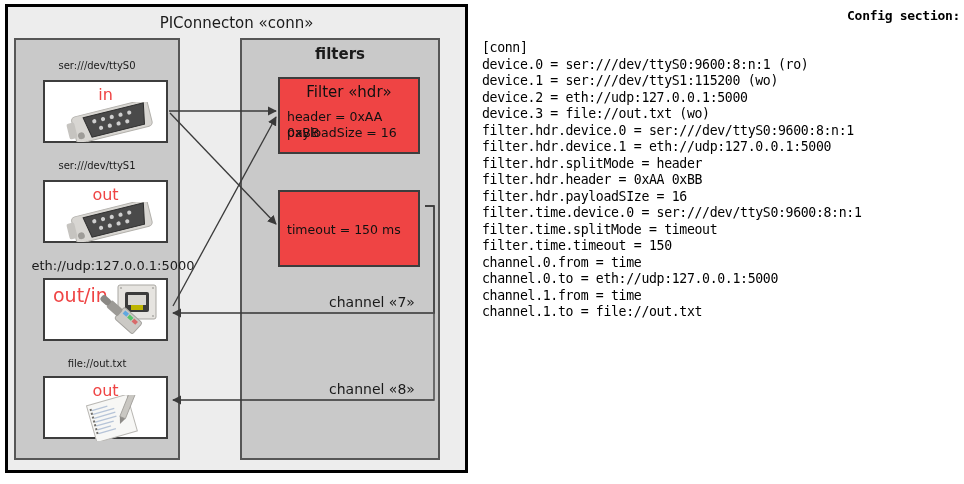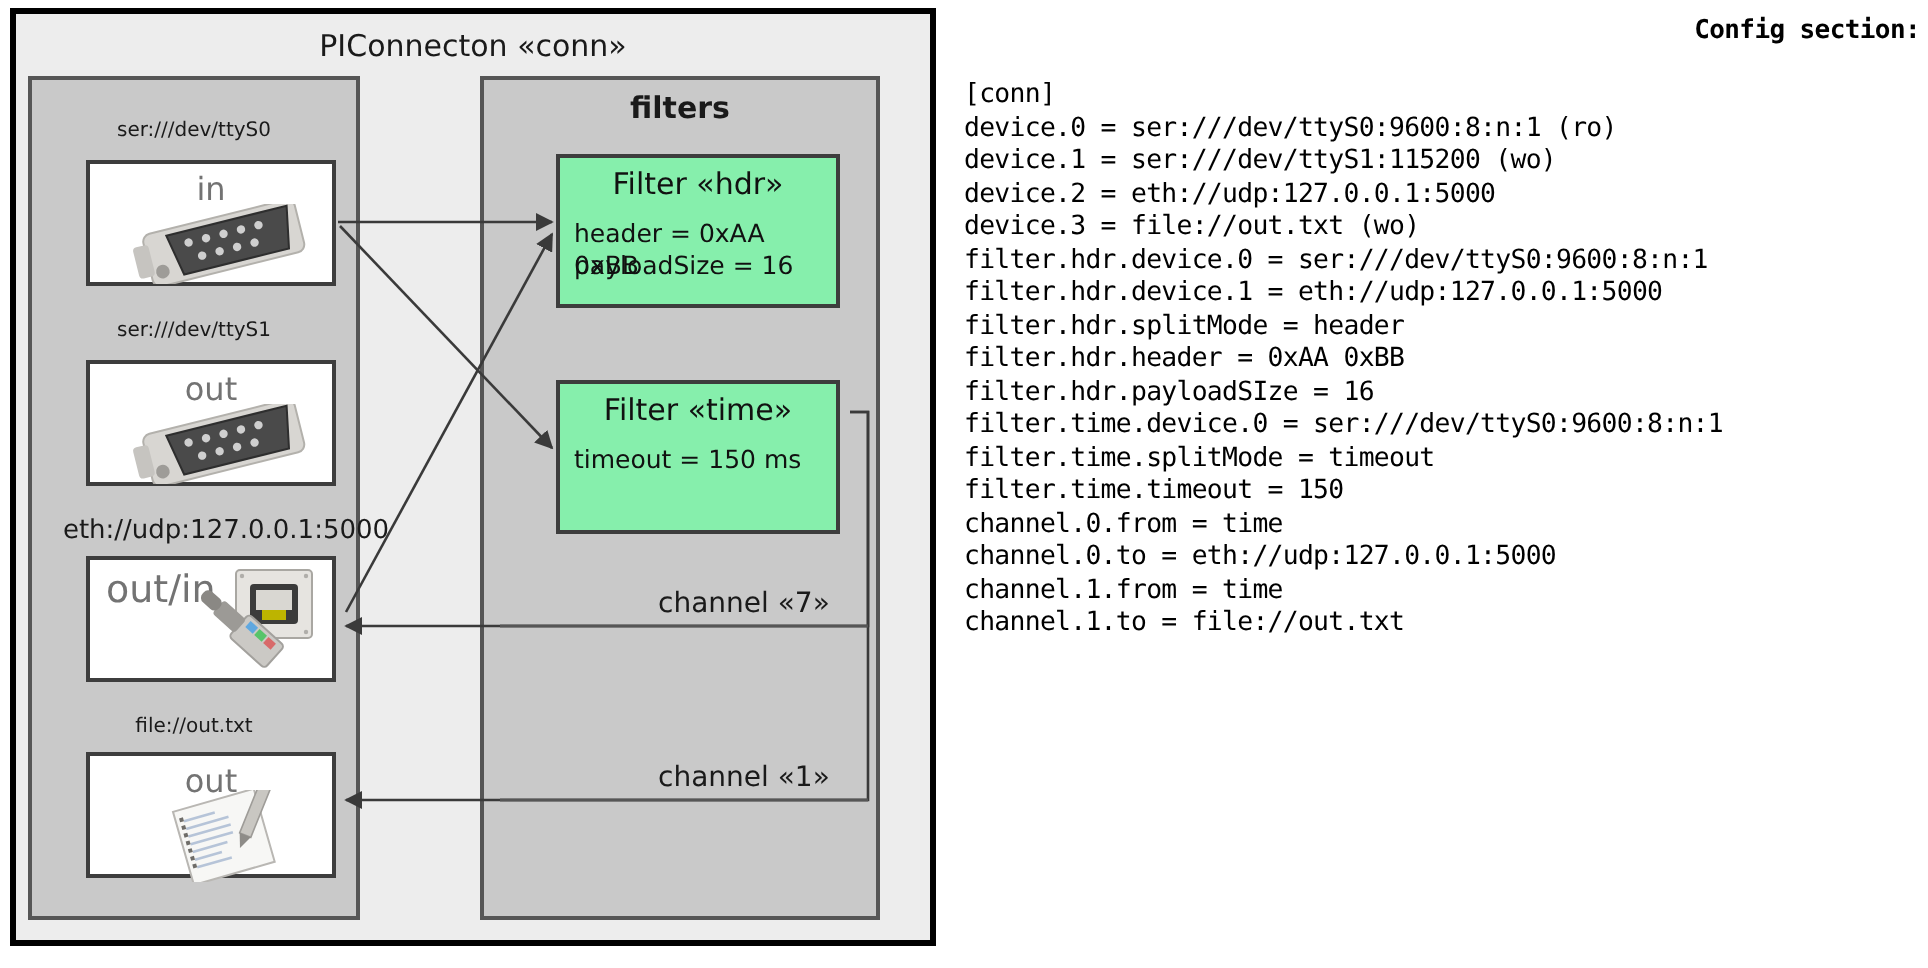--- a/index.html
+++ b/index.html
@@ -50,30 +50,30 @@
     white-space:nowrap;
   }
   .devbox{
     position:absolute;
     background:#ffffff;
     border:2px solid #3d3d3d;
     box-sizing:border-box;
   }
   .devbox .devname{
     position:absolute;top:3px;left:0;width:100%;
-    text-align:center;font-size:16px;color:#737373;
+    text-align:center;font-size:16px;color:#ef4444;
   }
   .devbox .devname.left{
     text-align:left;left:8px;width:auto;top:4px;font-size:19px;
   }
 
   
   .filterbox{
     position:absolute;
-    background:#86efac;
+    background:#ef4444;
     border:2px solid #3d3d3d;
     box-sizing:border-box;
   }
   .filterbox .ftitle{
     position:absolute;left:0;top:4px;width:100%;
     text-align:center;font-size:15px;color:#111;
   }
   .filterbox .fprops{
     position:absolute;left:7px;top:30px;
     font-size:12.5px;line-height:16px;color:#111;
@@ -223,26 +223,25 @@
     </svg>
   </div>
 
   <div class="filterbox" style="left:278px;top:77px;width:142px;height:77px;">
     <div class="ftitle">Filter «hdr»</div>
     <div class="fprops">header = 0xAA 0xBB</div>
     <div class="fprops" style="top:46px;">payloadSize = 16</div>
   </div>
 
   <div class="filterbox" style="left:278px;top:190px;width:142px;height:77px;">
-    <div class="ftitle">Filter «time»</div>
     <div class="fprops">timeout = 150 ms</div>
   </div>
 
   <div class="chanlabel" style="left:329px;top:294px;">channel «7»</div>
-  <div class="chanlabel" style="left:329px;top:381px;">channel «1»</div>
+  <div class="chanlabel" style="left:329px;top:381px;">channel «8»</div>
 
   <svg class="wires">
     <defs>
       <marker id="arrow" viewBox="0 0 10 10" refX="9" refY="5" markerWidth="7" markerHeight="7" orient="auto-start-reverse">
         <path d="M 0 0 L 10 5 L 0 10 z" fill="#3a3a3a"></path>
       </marker>
     </defs>
     <g stroke="#3a3a3a" stroke-width="1.3" fill="none" marker-end="url(#arrow)">
 
       <line x1="169" y1="111" x2="276" y2="111"></line>

